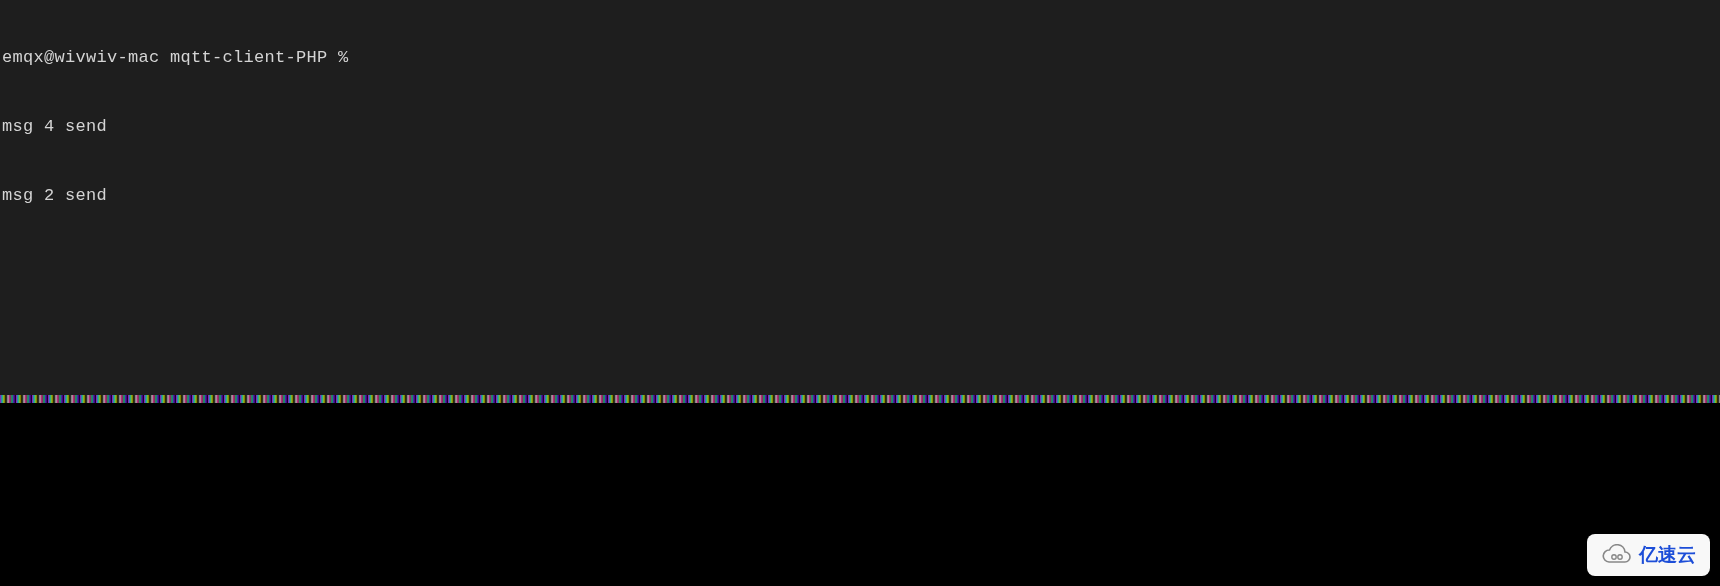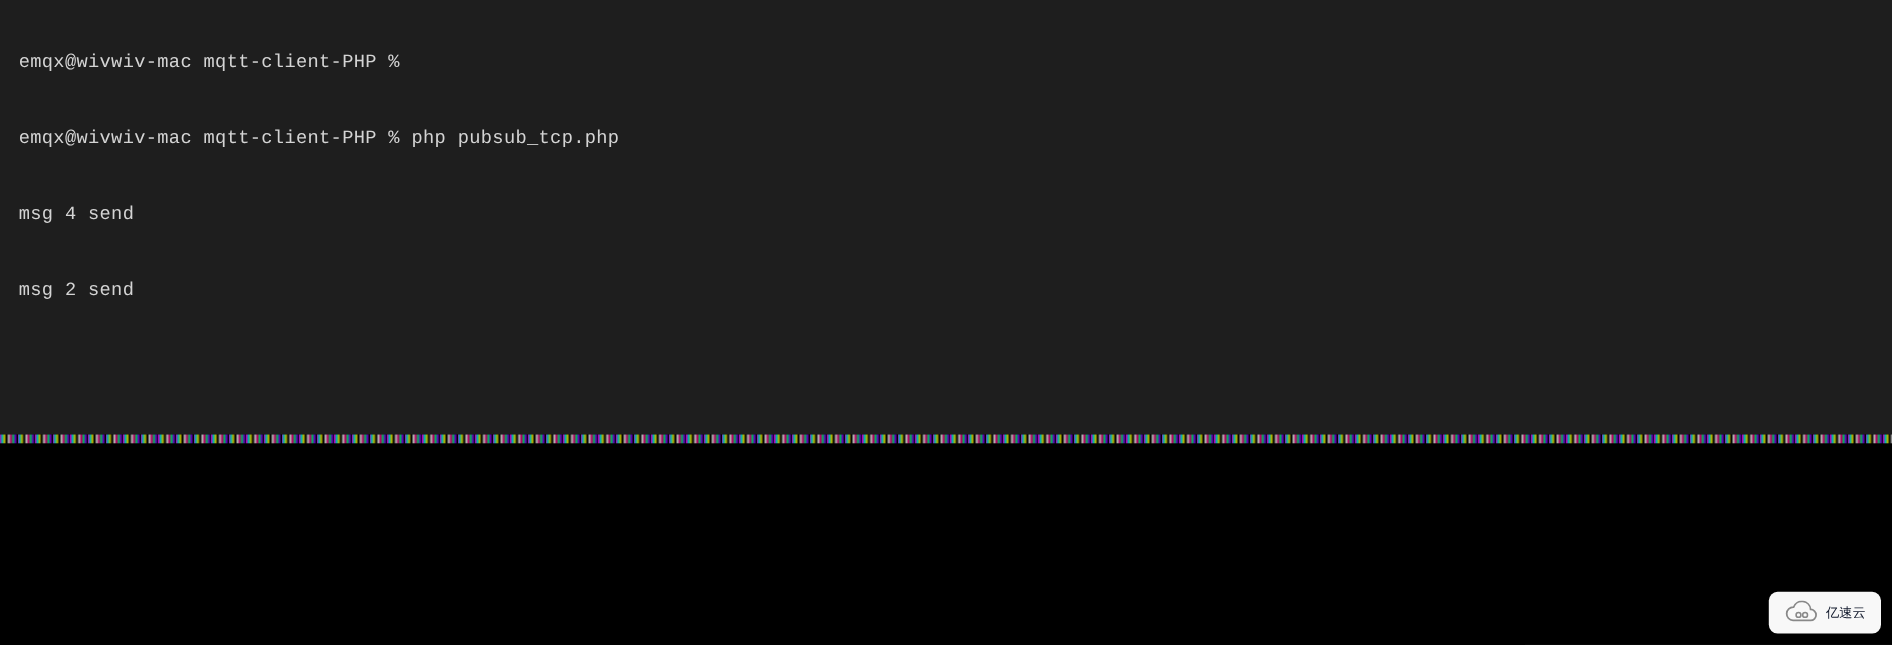--- a/index.html
+++ b/index.html
@@ -12,21 +12,21 @@
       height: 586px;
       background: #000;
       position: relative;
       font-family: 'Menlo', 'Consolas', 'Courier New', monospace;
       overflow: hidden;
     }
     .terminal {
       width: 100%;
       height: 395px;
       background: #1e1e1e;
-      padding: 0 17px;
+      padding: 0 2px;
       color: #d4d4d4;
       font-size: 17px;
       line-height: 23px;
       white-space: pre;
       overflow: hidden;
     }
     .terminal-line {
       display: block;
       letter-spacing: 0.3px;
     }
@@ -58,31 +58,30 @@
       font-family: Arial, sans-serif;
     }
     .watermark-icon {
       width: 32px;
       height: 22px;
       display: flex;
       align-items: center;
       justify-content: center;
     }
     .watermark-text {
-      color: #0f172a;
-      font-size: 12px;
-      font-weight: 400;
+      color: #1d4ed8;
+      font-size: 19px;
+      font-weight: 700;
     }
   </style>
 </head>
 <body>
 
 <div class="terminal">
   <span class="terminal-line">emqx@wivwiv-mac mqtt-client-PHP %</span>
-  <span class="terminal-line">emqx@wivwiv-mac mqtt-client-PHP % php pubsub_tcp.php</span>
   <span class="terminal-line">msg 4 send</span>
   <span class="terminal-line">msg 2 send</span>
   
   
   
   
   
   
   
   

